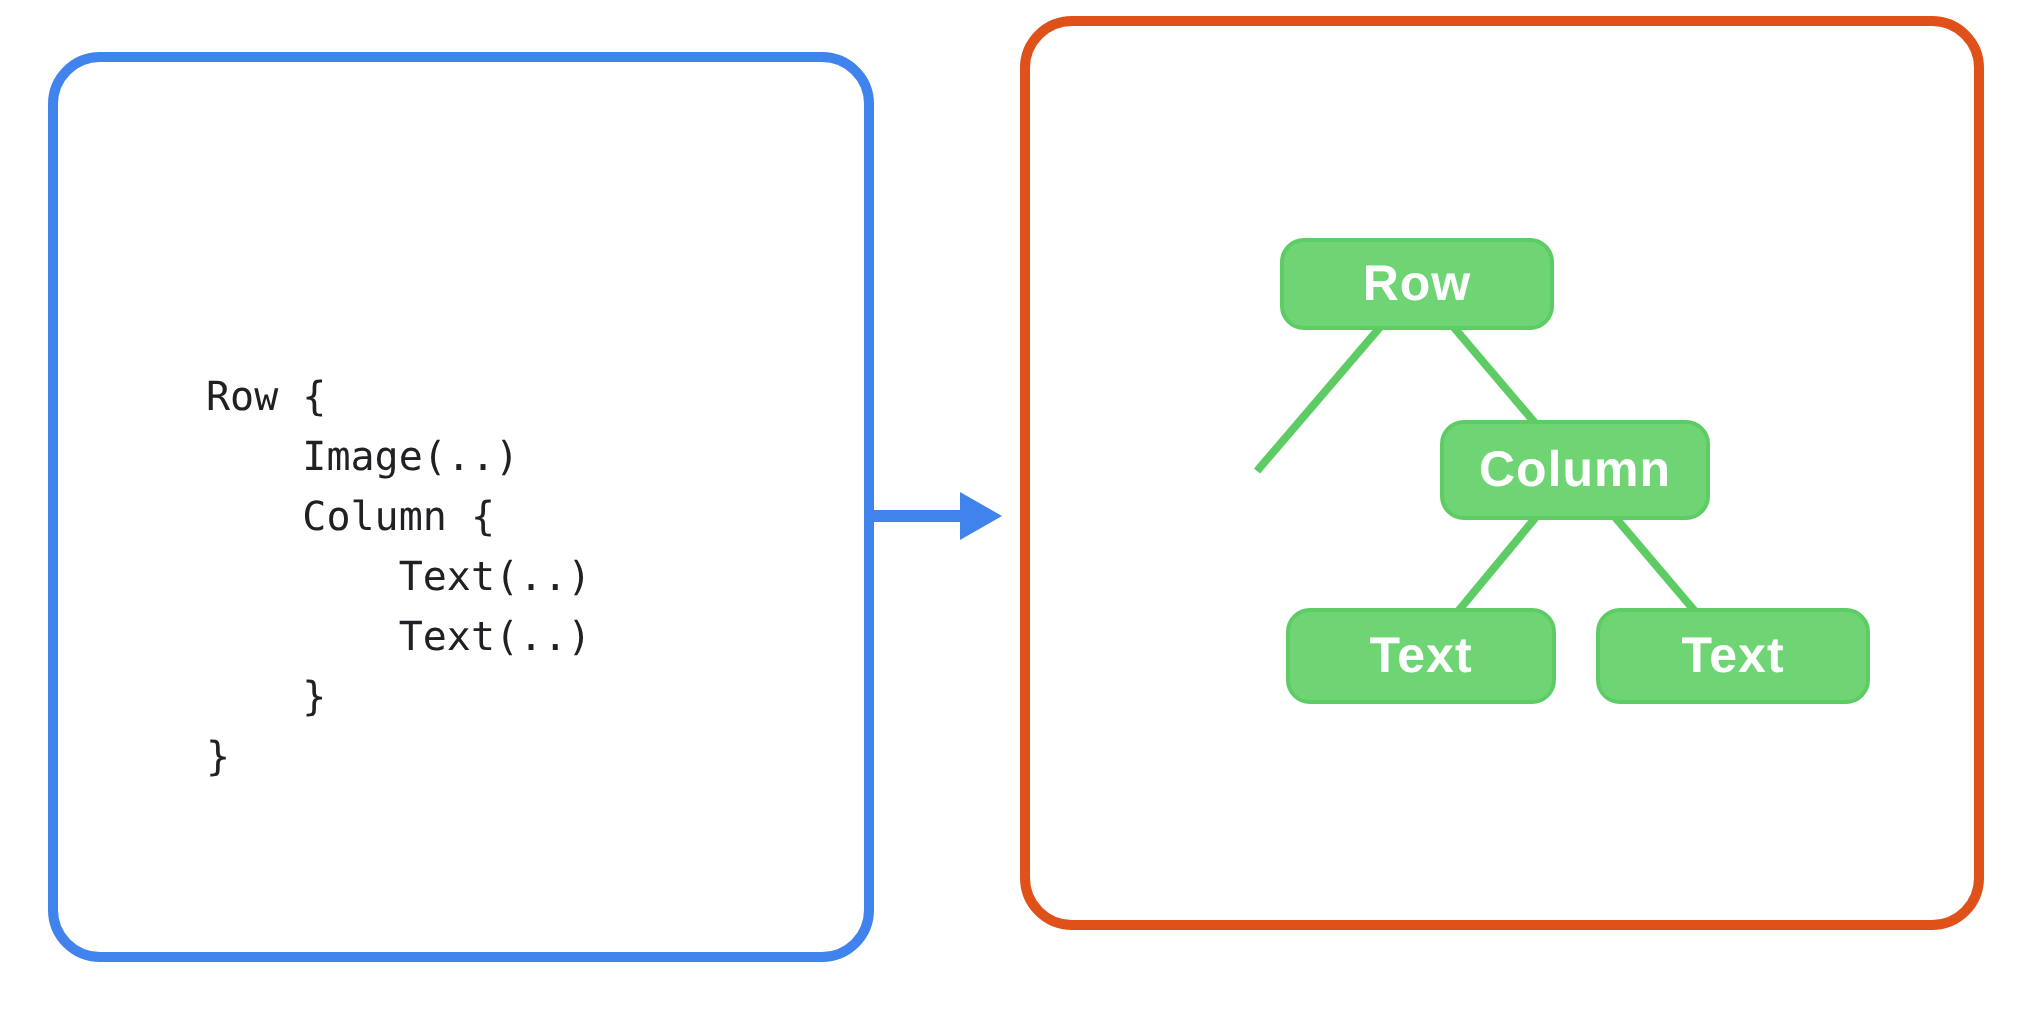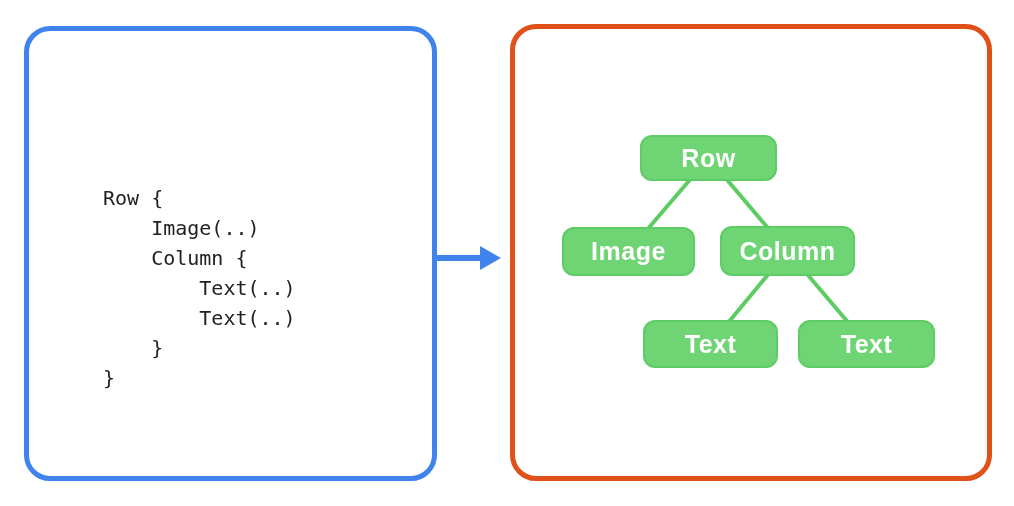--- a/index.html
+++ b/index.html
@@ -15,21 +15,21 @@
     box-sizing: border-box;
     background: #ffffff;
   }
   .panel-left {
     left: 24px; top: 26px;
     width: 413px; height: 455px;
     border: 5px solid #4183ec;
     border-radius: 26px;
   }
   .panel-right {
-    left: 510px; top: 24px;
+    left: 510px; top: 8px;
     width: 482px; height: 457px;
     border: 5px solid #e0511a;
     border-radius: 26px;
     padding-left: 28px;
   }
   .code {
     position: absolute;
     left: 74px; top: 152px;
     margin: 0;
     font-family: "DejaVu Sans Mono", "Liberation Mono", monospace;
@@ -95,21 +95,20 @@
 
     <svg class="tree-edges" viewBox="0 0 472 447">
       <line x1="193.5" y1="129" x2="113.5" y2="222.5" stroke-width="4" stroke="#5ecc64"></line>
       <line x1="193.5" y1="129" x2="272.5" y2="222" stroke-width="4" stroke="#5ecc64"></line>
       <line x1="272.5" y1="222" x2="195.5" y2="315" stroke-width="4" stroke="#5ecc64"></line>
       <line x1="272.5" y1="222" x2="351.5" y2="315" stroke-width="4" stroke="#5ecc64"></line>
     </svg>
 
     <div class="tree-node node-row">Row</div>
 
-    <div class="tree-node node-image">Image</div>
 
     <div class="tree-node node-column">Column</div>
 
     <div class="tree-node node-text1">Text</div>
 
     <div class="tree-node node-text2">Text</div>
   </div>
 
 </div>
 

